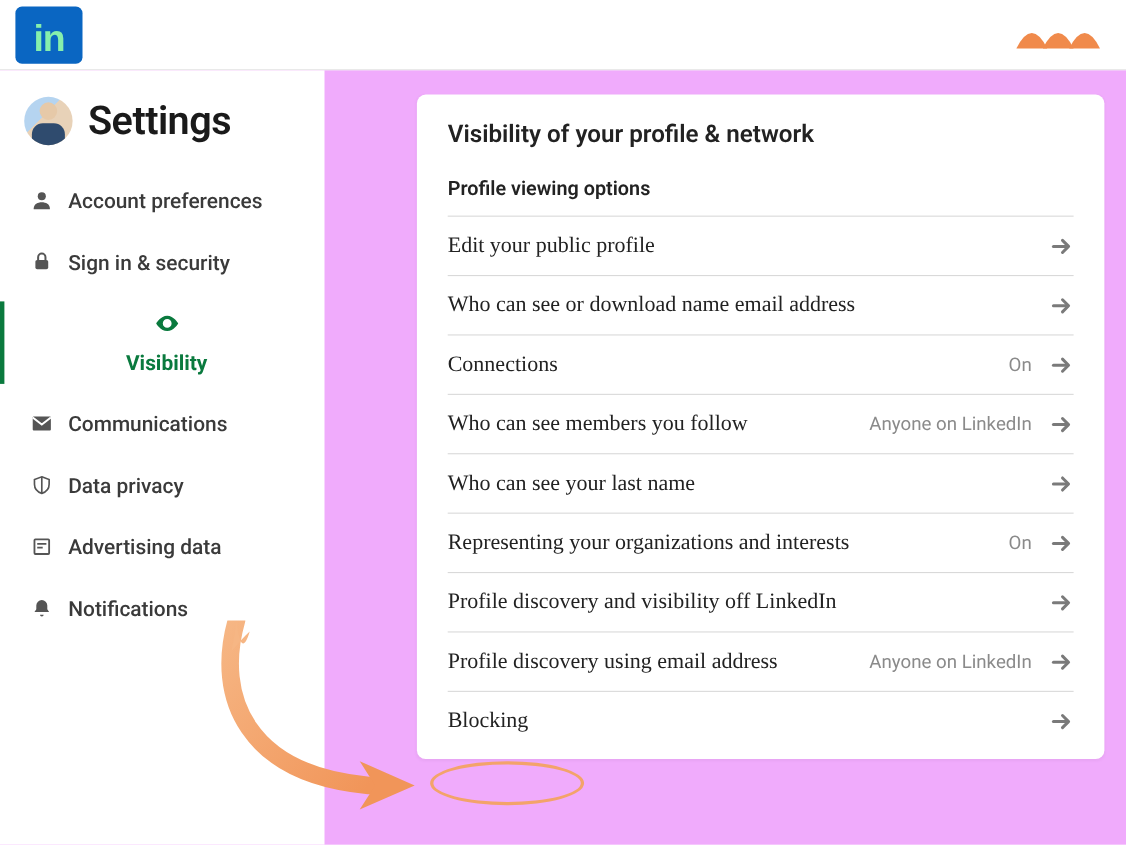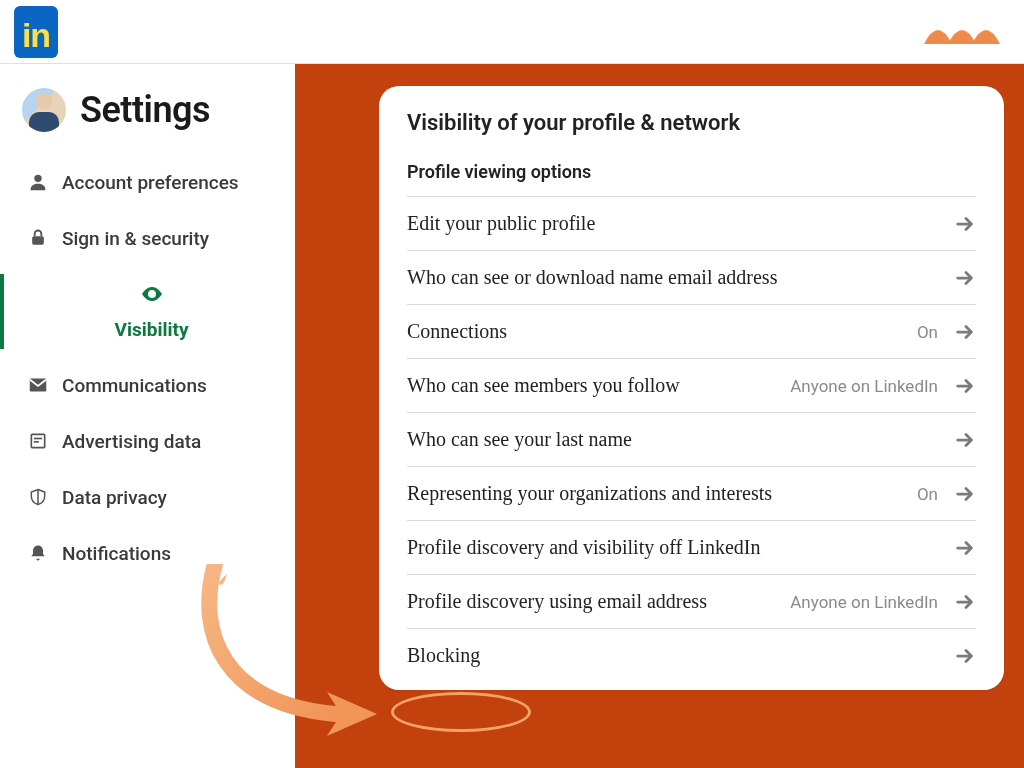--- a/index.html
+++ b/index.html
@@ -14,43 +14,43 @@
     .topbar {
       height: 64px;
       display: flex;
       align-items: center;
       justify-content: space-between;
       padding: 0 14px;
       border-bottom: 1px solid #e0e0e0;
       background: #fff;
     }
     .linkedin-logo {
-      width: 44px;
+      width: 61px;
       height: 52px;
       background: #0a66c2;
       border-radius: 6px;
       display: flex;
       align-items: flex-end;
       justify-content: center;
-      color: #fde047;
+      color: #86efac;
       font-weight: 700;
       font-size: 34px;
       line-height: 1;
       padding-bottom: 6px;
       font-family: Arial, sans-serif;
       letter-spacing: -1px;
     }
     .brand-mark {
       width: 90px;
       height: 36px;
     }
     .layout {
       display: flex;
       height: calc(768px - 64px);
-      background: #c2410c;
+      background: #f0abfc;
     }
     .sidebar {
       width: 295px;
       background: #fff;
       padding: 18px 0 0 0;
       flex: 0 0 295px;
     }
     .sidebar-header {
       display: flex;
       align-items: center;
@@ -122,21 +122,21 @@
       width: 4px;
       background: #0a7a3e;
     }
     .main {
       flex: 1;
       padding: 22px 20px 0 84px;
       position: relative;
     }
     .panel {
       background: #fff;
-      border-radius: 20px;
+      border-radius: 8px;
       padding: 24px 28px 8px 28px;
       box-shadow: 0 1px 3px rgba(0,0,0,0.04);
     }
     .panel-title {
       font-size: 22px;
       font-weight: 600;
       color: #222;
       margin-bottom: 26px;
     }
     .section-sub {
@@ -239,36 +239,36 @@
         <span class="icon">
           <svg viewBox="0 0 24 24" width="22" height="22" fill="currentColor">
               <rect x="3" y="5" width="18" height="14" rx="1"></rect>
               <path d="M3 6l9 7 9-7" fill="none" stroke="#fff" stroke-width="2"></path>
             </svg>
         </span>
         <span>Communications</span>
       </li>
       <li class="nav-item">
         <span class="icon">
+          <svg viewBox="0 0 24 24" width="20" height="20" fill="none" stroke="currentColor" stroke-width="1.8">
+              <path d="M12 3l8 3v5c0 5-3.5 8.5-8 10-4.5-1.5-8-5-8-10V6l8-3z"></path>
+              <path d="M12 3v18"></path>
+            </svg>
+        </span>
+        <span>Data privacy</span>
+      </li>
+      <li class="nav-item">
+        <span class="icon">
           <svg viewBox="0 0 24 24" width="20" height="20" fill="none" stroke="currentColor" stroke-width="2">
               <rect x="4" y="4" width="16" height="16" rx="1"></rect>
               <line x1="7" y1="9" x2="17" y2="9"></line>
               <line x1="7" y1="13" x2="13" y2="13"></line>
             </svg>
         </span>
         <span>Advertising data</span>
-      </li>
-      <li class="nav-item">
-        <span class="icon">
-          <svg viewBox="0 0 24 24" width="20" height="20" fill="none" stroke="currentColor" stroke-width="1.8">
-              <path d="M12 3l8 3v5c0 5-3.5 8.5-8 10-4.5-1.5-8-5-8-10V6l8-3z"></path>
-              <path d="M12 3v18"></path>
-            </svg>
-        </span>
-        <span>Data privacy</span>
       </li>
       <li class="nav-item">
         <span class="icon">
           <svg viewBox="0 0 24 24" width="20" height="20" fill="currentColor">
               <path d="M12 3a6 6 0 00-6 6v4l-2 3h16l-2-3V9a6 6 0 00-6-6z"></path>
               <path d="M10 19a2 2 0 004 0"></path>
             </svg>
         </span>
         <span>Notifications</span>
       </li>

